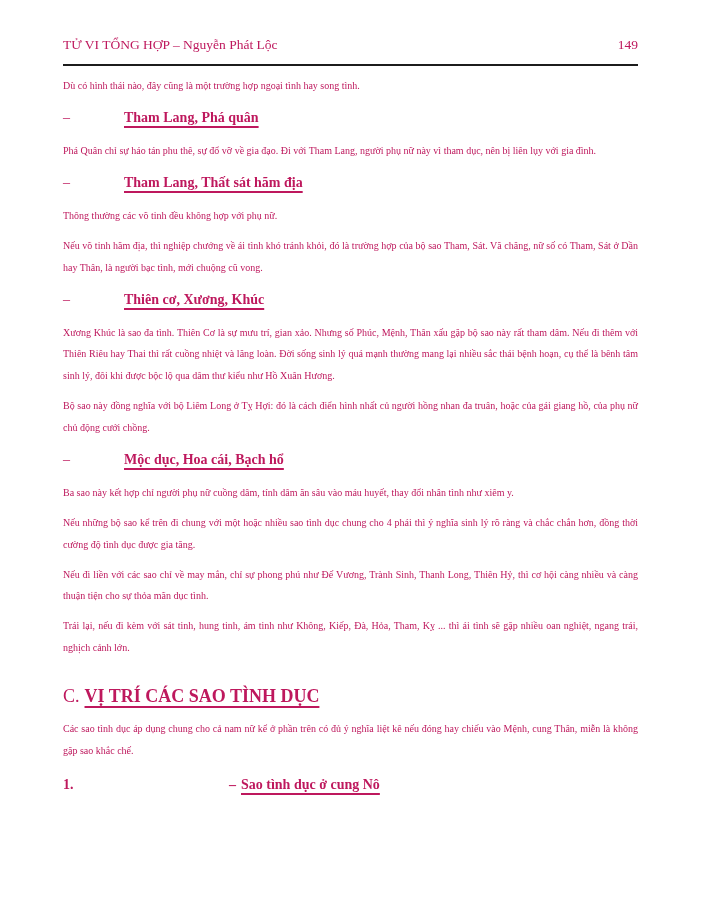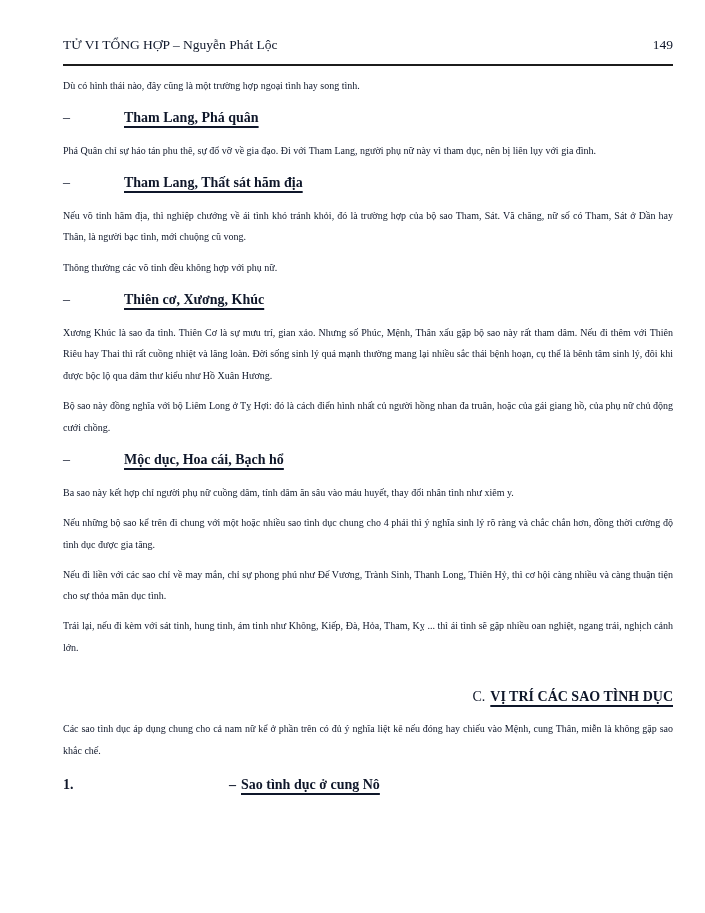--- a/index.html
+++ b/index.html
@@ -6,23 +6,23 @@
     margin: 0;
     padding: 0;
     background: #ffffff;
   }
   .page {
     position: relative;
     width: 705px;
     height: 913px;
     box-sizing: border-box;
     background: #ffffff;
-    padding: 36px 32px 0 63px;
+    padding: 36px 67px 0 63px;
     font-family: "Liberation Serif", "DejaVu Serif", serif;
-    color: #0f172a;
+    color: #be185d;
     overflow: hidden;
   }
   .page-header {
     display: flex;
     justify-content: space-between;
     align-items: baseline;
     font-size: 13.5px;
     line-height: 17px;
   }
   .header-rule {
@@ -46,24 +46,23 @@
     width: 61px;
     font-weight: normal;
   }
   .heading-text {
     font-weight: bold;
     text-decoration: underline;
     text-decoration-thickness: 1.5px;
     text-underline-offset: 3.5px;
   }
   .section-heading {
-    margin: 27px 0 10px 12px;
-    font-size: 14px;
+    margin: 27px 0 10px 0;
+    font-size: 18px;
     line-height: 23px;
-    text-align: right;
   }
   .section-heading .prefix {
     font-weight: normal;
     margin-right: 5px;
   }
   .numbered-heading {
     margin: 12px 0;
     font-size: 14px;
     line-height: 21.6px;
     font-weight: bold;
@@ -95,22 +94,22 @@
     <div class="dash-heading">
       <span class="dash">–</span><span class="heading-text">Tham Lang, Phá quân</span>
     </div>
 
     <p class="para">Phá Quân chỉ sự háo tán phu thê, sự đổ vỡ về gia đạo. Đi với Tham Lang, người phụ nữ này vì tham dục, nên bị liên lụy với gia đình.</p>
 
     <div class="dash-heading">
       <span class="dash">–</span><span class="heading-text">Tham Lang, Thất sát hãm địa</span>
     </div>
 
+    <p class="para">Thông thường các võ tinh đều không hợp với phụ nữ.</p>
     <p class="para">Nếu võ tinh hãm địa, thì nghiệp chướng về ái tình khó tránh khỏi, đó là trường hợp của bộ sao Tham, Sát. Vã chăng, nữ số có Tham, Sát ở Dần hay Thân, là người bạc tình, mới chuộng cũ vong.</p>
-    <p class="para">Thông thường các võ tinh đều không hợp với phụ nữ.</p>
 
     <div class="dash-heading">
       <span class="dash">–</span><span class="heading-text">Thiên cơ, Xương, Khúc</span>
     </div>
 
     <p class="para">Xương Khúc là sao đa tình. Thiên Cơ là sự mưu trí, gian xảo. Nhưng số Phúc, Mệnh, Thân xấu gặp bộ sao này rất tham dâm. Nếu đi thêm với Thiên Riêu hay Thai thì rất cuồng nhiệt và lăng loàn. Đời sống sinh lý quá mạnh thường mang lại nhiều sắc thái bệnh hoạn, cụ thể là bênh tâm sinh lý, đôi khi được bộc lộ qua dâm thư kiểu như Hồ Xuân Hương.</p>
 
 
     <p class="para">Bộ sao này đồng nghĩa với bộ Liêm Long ở Tỵ Hợi: đó là cách điển hình nhất củ người hồng nhan đa truân, hoặc của gái giang hồ, của phụ nữ chủ động cưới chồng.</p>
 

